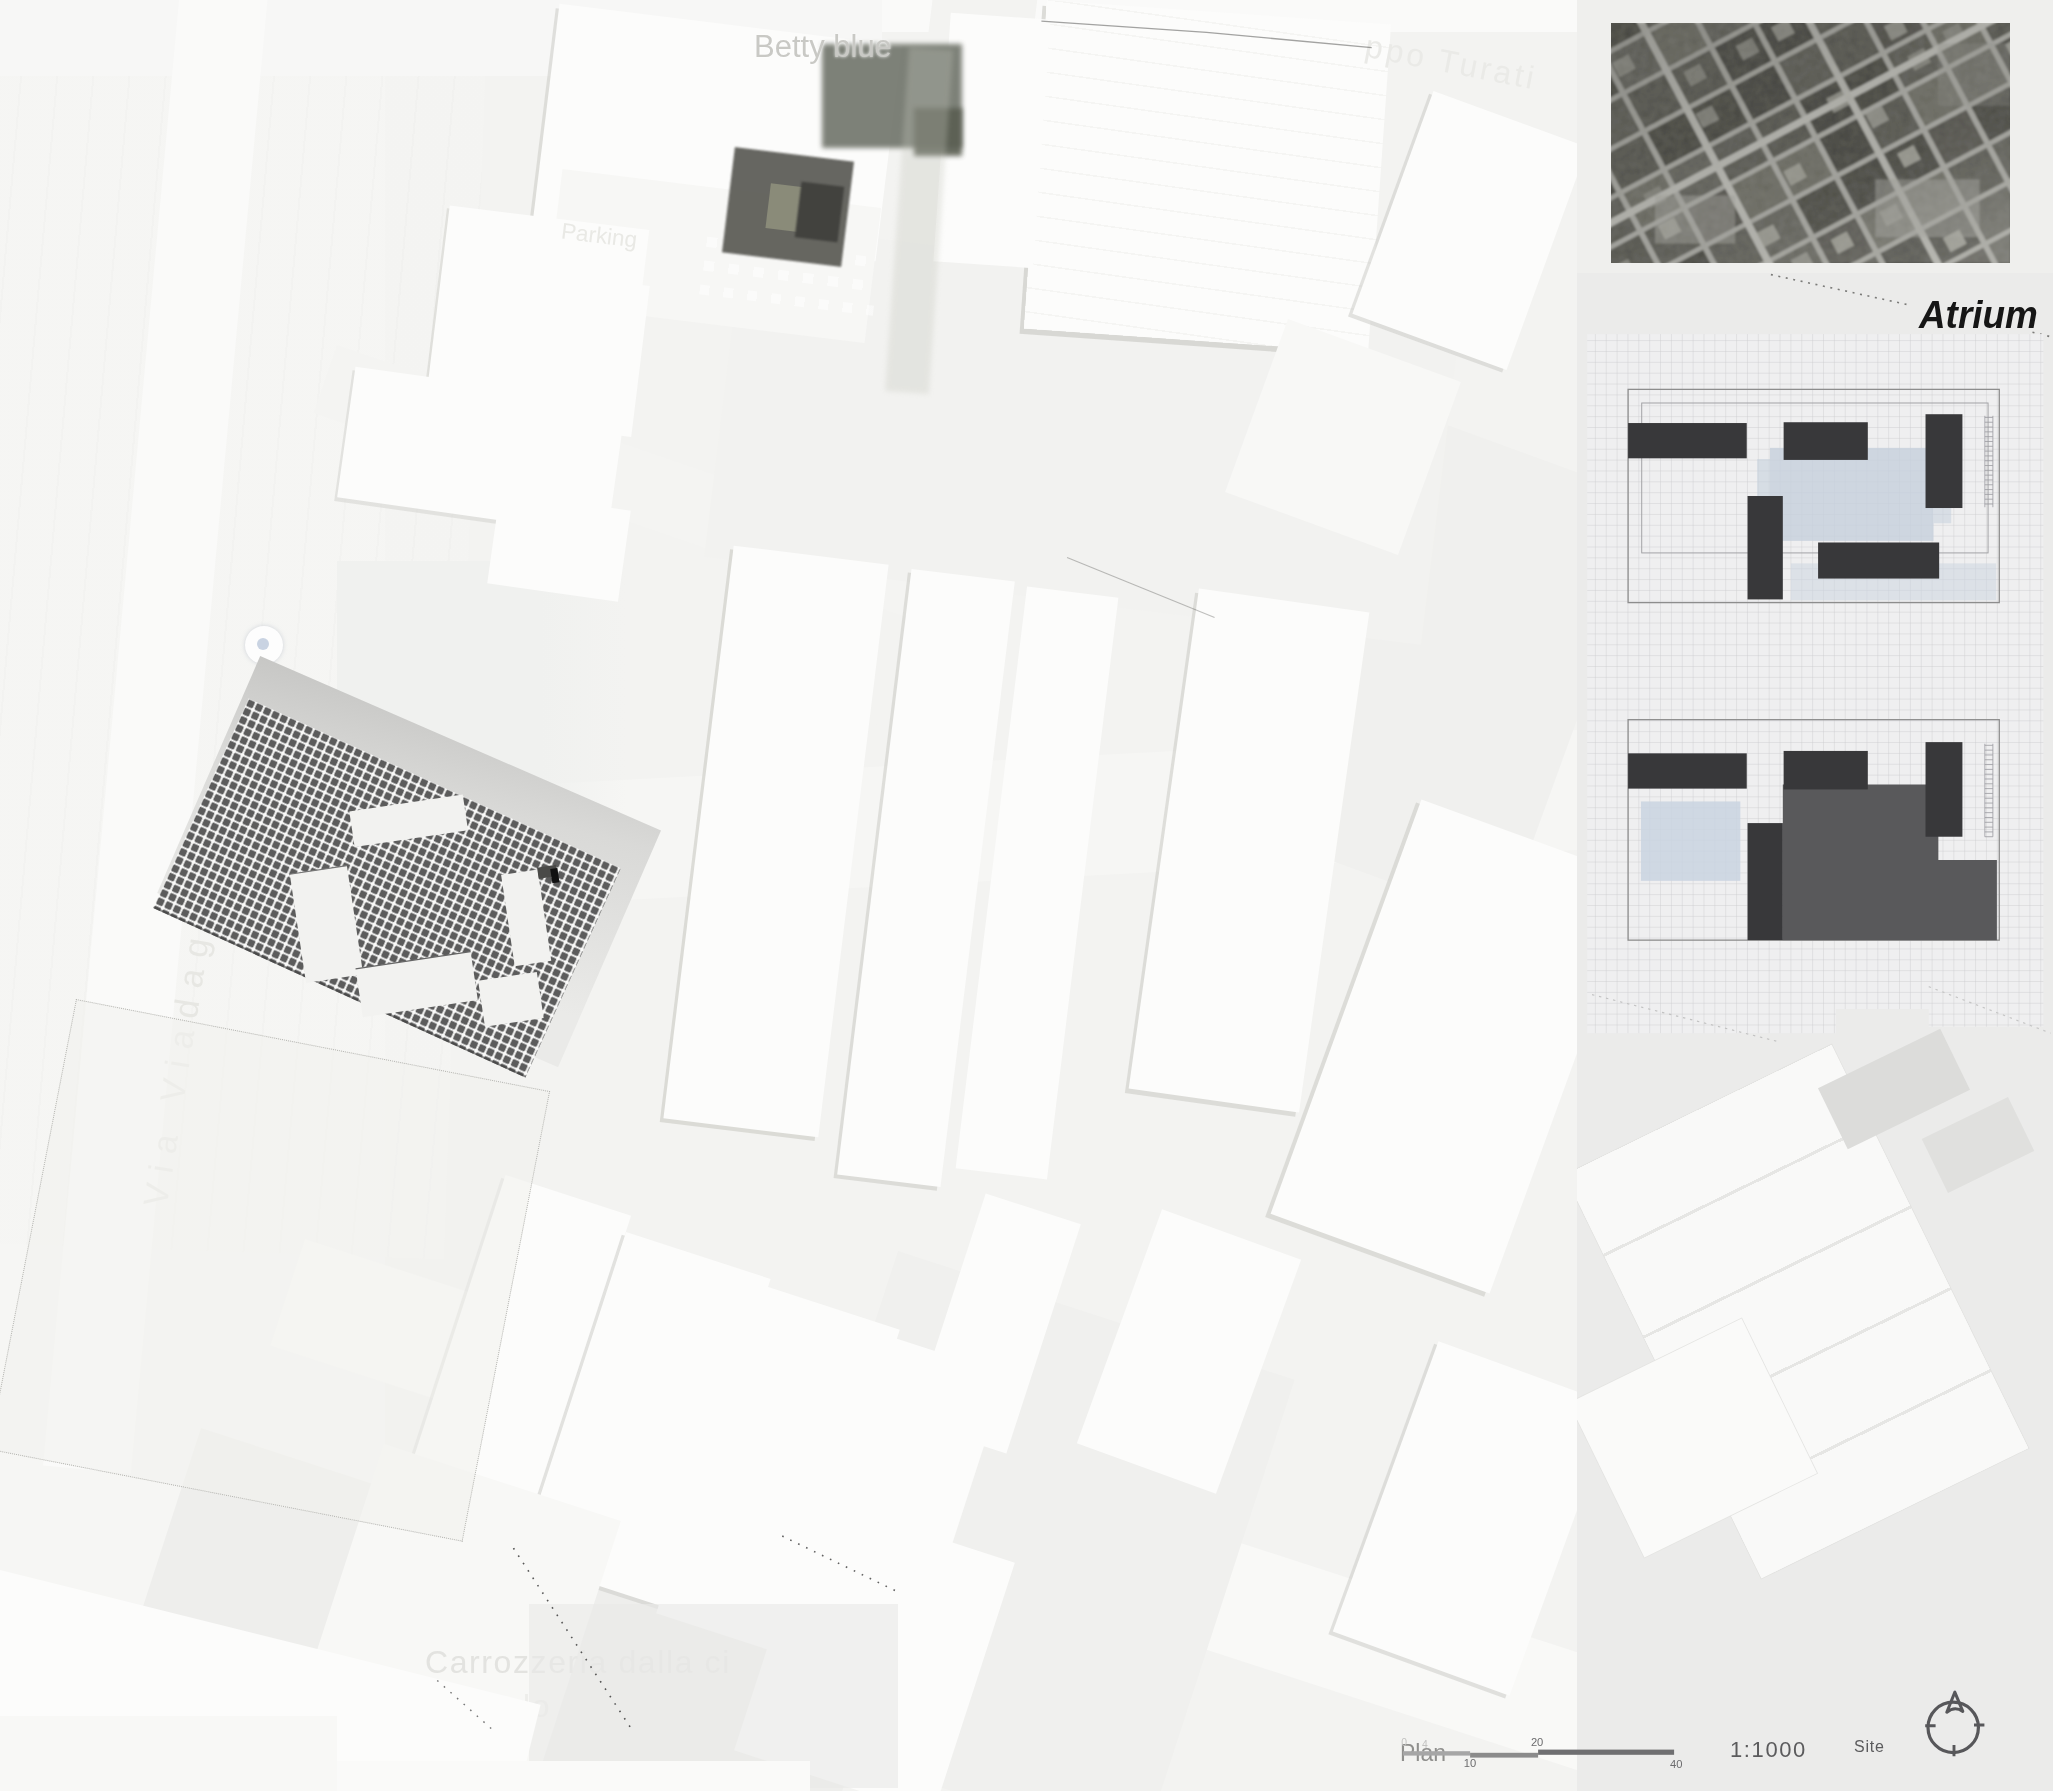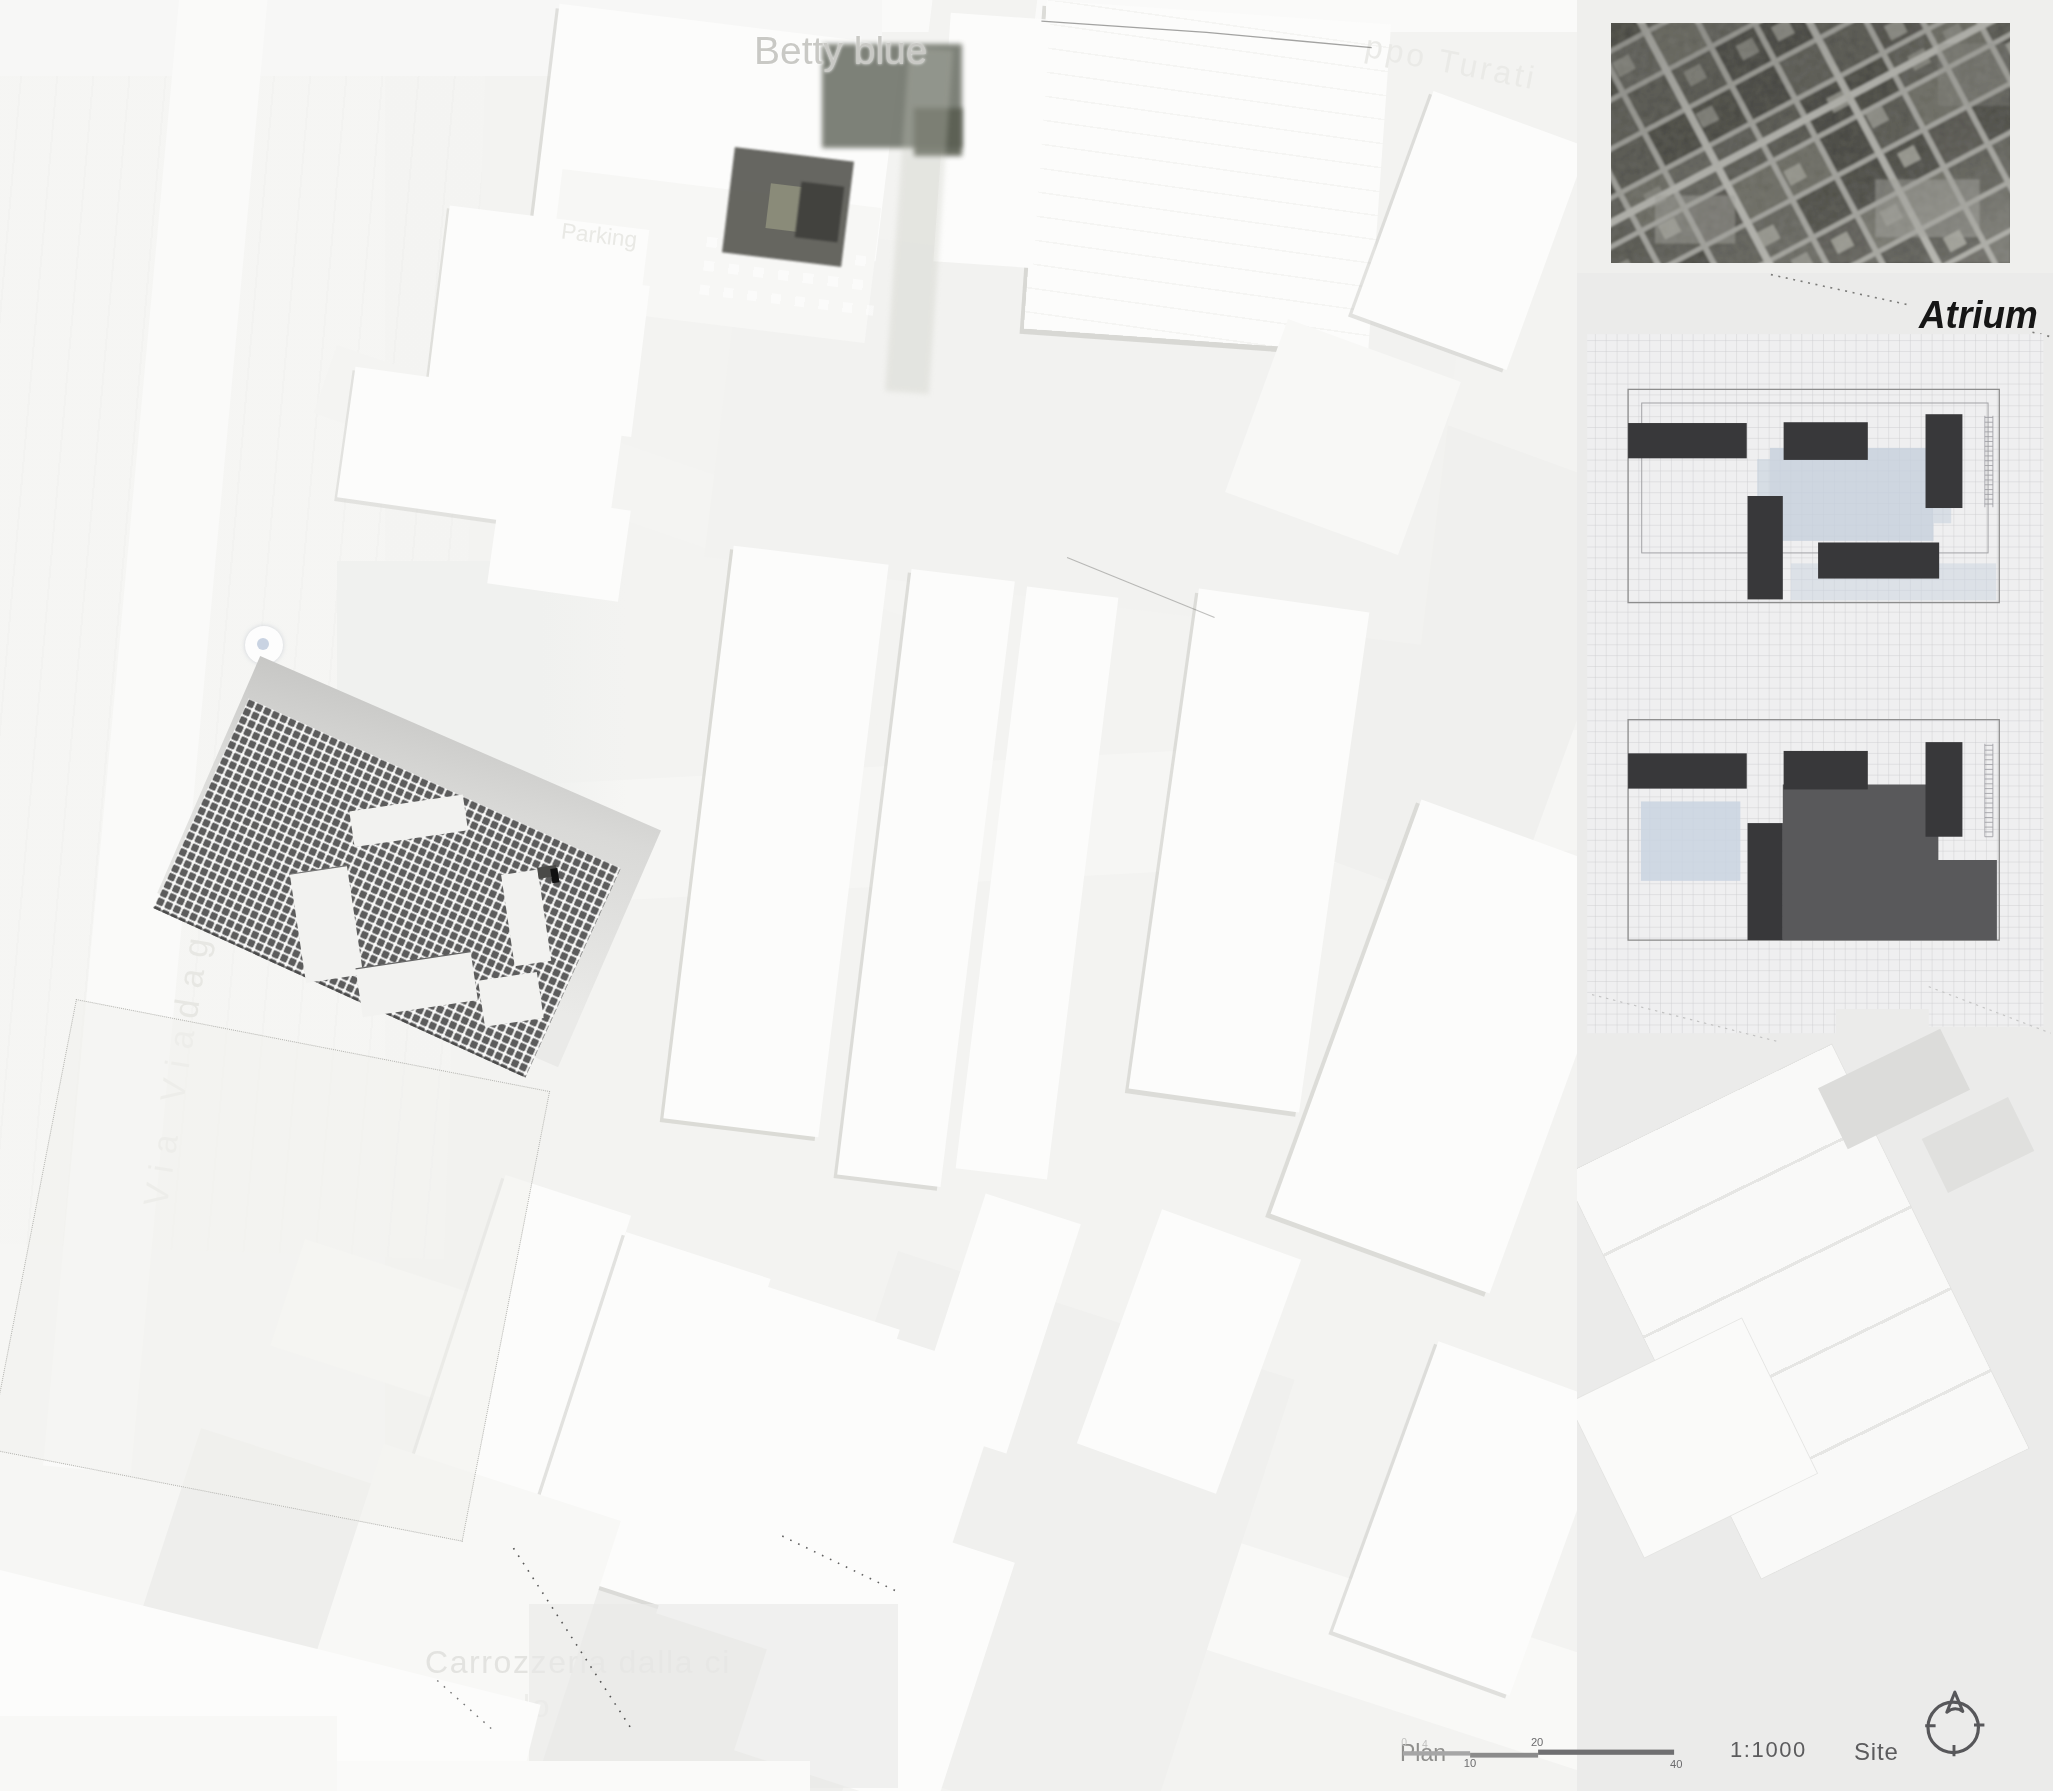--- a/index.html
+++ b/index.html
@@ -66,21 +66,21 @@
   <div class="b" style="left:1380px;top:1364px;width:188px;height:309px;transform:rotate(20deg);box-shadow:-3.2px 4px 0 rgba(200,200,195,.5)"></div>
 </div>
 
 <div class="abs" style="left:822px;top:44px;width:140px;height:104px;background:#70746a;opacity:.9;filter:blur(2.4px)"></div>
 <div class="abs" style="left:914px;top:108px;width:48px;height:48px;background:#5a5e52;opacity:.9;filter:blur(2.4px)"></div>
 <div class="abs" style="left:728px;top:154px;width:120px;height:106px;background:#5a5a54;opacity:.92;transform:rotate(7deg);filter:blur(1.2px)"></div>
 <div class="abs" style="left:768px;top:186px;width:47px;height:45px;background:#8a8b79;transform:rotate(7deg)"></div>
 <div class="abs" style="left:798px;top:184px;width:43px;height:56px;background:#42423e;transform:rotate(7deg);filter:blur(0.8px)"></div>
 <div class="abs" style="left:897px;top:48px;width:44px;height:345px;background:#c4c6bc;opacity:.3;transform:rotate(4deg);filter:blur(2.4px)"></div>
 
-<div class="abs" style="left:754px;top:29px;font-size:39px;color:#c9c9c5;text-shadow:0 0 3.2px #fff">Betty blue</div>
+<div class="abs" style="left:754px;top:29px;font-size:31px;color:#c9c9c5;text-shadow:0 0 3.2px #fff">Betty blue</div>
 <div class="abs" style="left:561px;top:223px;font-size:22.5px;color:#e9e9e5;transform:rotate(7deg)">Parking</div>
 <div class="abs" style="left:136px;top:1203px;font-size:34px;letter-spacing:12px;color:#e7e7e3;transform:rotate(-81deg);transform-origin:0 0;white-space:nowrap">Via Viadagola</div>
 <div class="abs" style="left:425px;top:1644px;font-size:32px;color:#e3e3e0;letter-spacing:1.6px">Carrozzeria dalla ci</div>
 <div class="abs" style="left:449px;top:1688px;font-size:32px;color:#ededea;letter-spacing:1.6px">Aiardo Massimo C</div>
 
 <div class="abs" style="left:1364px;top:44px;font-size:32px;color:#eaeae7;letter-spacing:3.2px;transform:rotate(11deg)">ppo Turati</div>
 <svg class="abs" style="left:1035px;top:16px" width="481" height="626" viewBox="0 0 600 780">
   <path d="M8,6 L214,20 L420,39" stroke="#4a4a48" stroke-width="1.6" fill="none" opacity=".5"></path>
   <path d="M40,675 L224,750" stroke="#4a4a48" stroke-width="1.3" fill="none" opacity=".35"></path>
 </svg>
@@ -571,20 +571,20 @@
   <text x="6" y="18" font-size="13" fill="#c2c2c0" font-family="Liberation Sans">0</text>
   <text x="32" y="20" font-size="13" fill="#c2c2c0" font-family="Liberation Sans">4</text>
   <rect x="8" y="24" width="84" height="5.5" fill="#a6a6a6"></rect>
   <rect x="92" y="26" width="85" height="6" fill="#8b8b8b"></rect>
   <rect x="177" y="22" width="170" height="6.5" fill="#6f6f71"></rect>
   <text x="168" y="17" font-size="14" fill="#6c6c6e" font-family="Liberation Sans">20</text>
   <text x="84" y="44" font-size="14" fill="#6c6c6e" font-family="Liberation Sans">10</text>
   <text x="342" y="45" font-size="14" fill="#6c6c6e" font-family="Liberation Sans">40</text>
 </svg>
 <div class="abs" style="left:1730px;top:1737px;font-size:22px;color:#5b5b5d;letter-spacing:1.6px">1:1000</div>
-<div class="abs" style="left:1854px;top:1738px;font-size:24px;color:#5b5b5d;letter-spacing:0.8px">Site</div>
+<div class="abs" style="left:1854px;top:1738px;font-size:16px;color:#5b5b5d;letter-spacing:0.8px">Site</div>
 
 <svg class="abs" style="left:1922px;top:1689px" width="80" height="80" viewBox="0 0 100 100">
   <circle cx="39" cy="48" r="31.5" fill="none" stroke="#57575a" stroke-width="4"></circle>
   <path d="M4,46 H17 M65,45 H78 M40,70 V84" stroke="#57575a" stroke-width="3.6" fill="none"></path>
   <path d="M41,4 L31,29 Q41,21 51,28 Z" fill="none" stroke="#57575a" stroke-width="3.8" stroke-linejoin="round"></path>
 </svg>
 
 
 </body></html>

